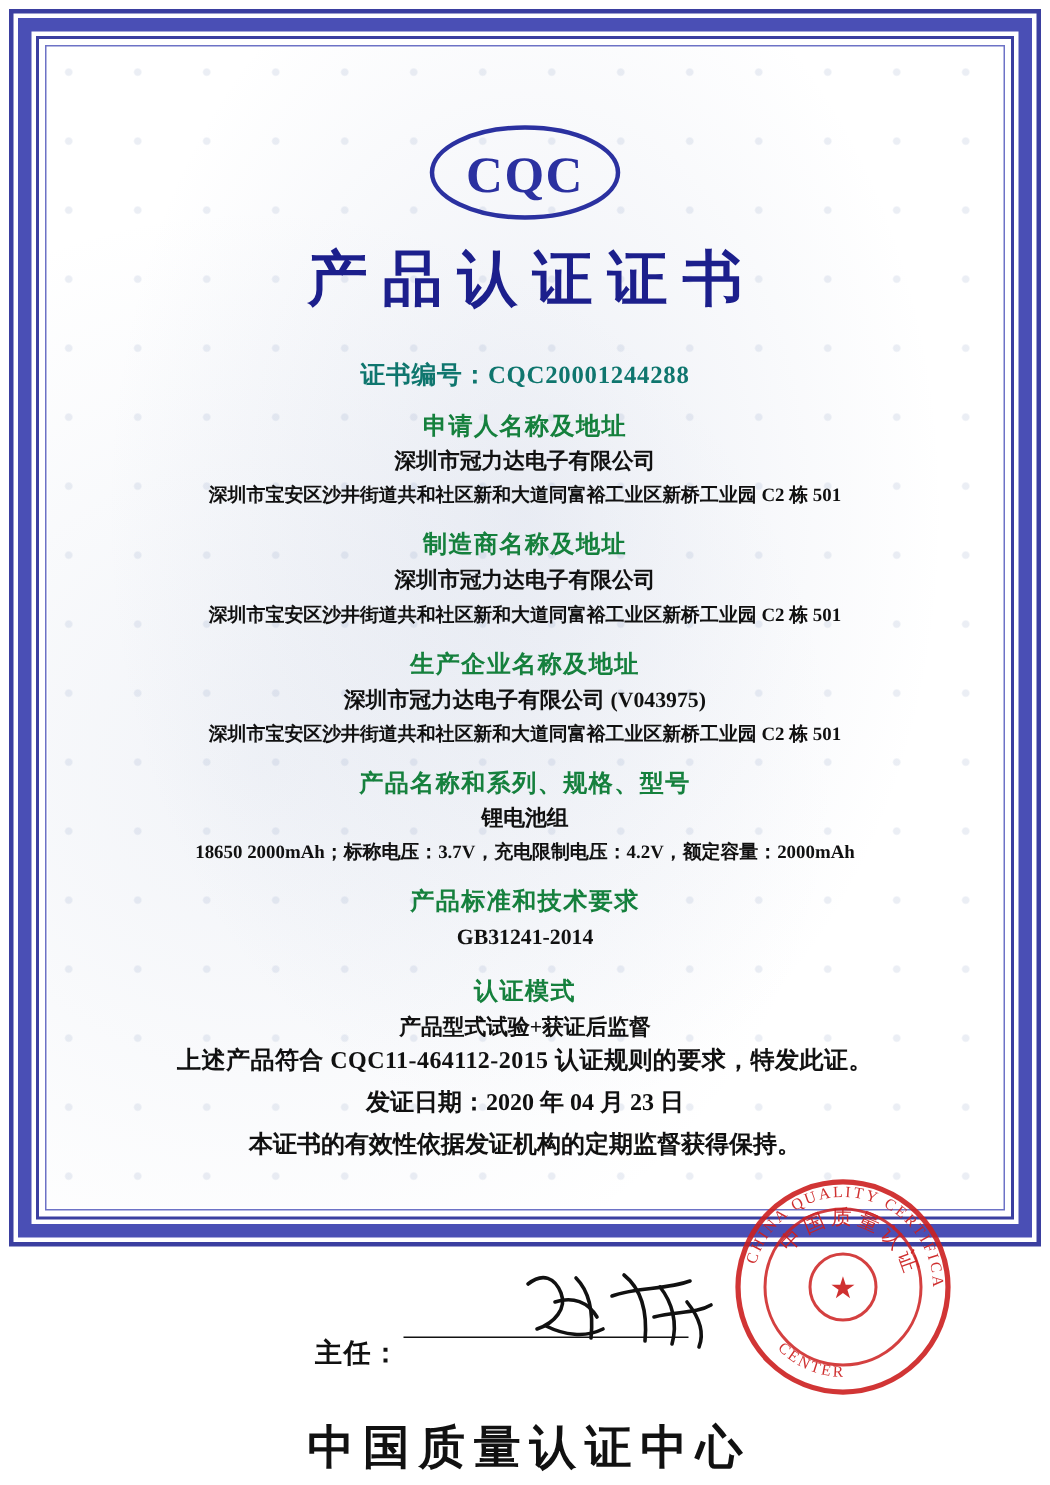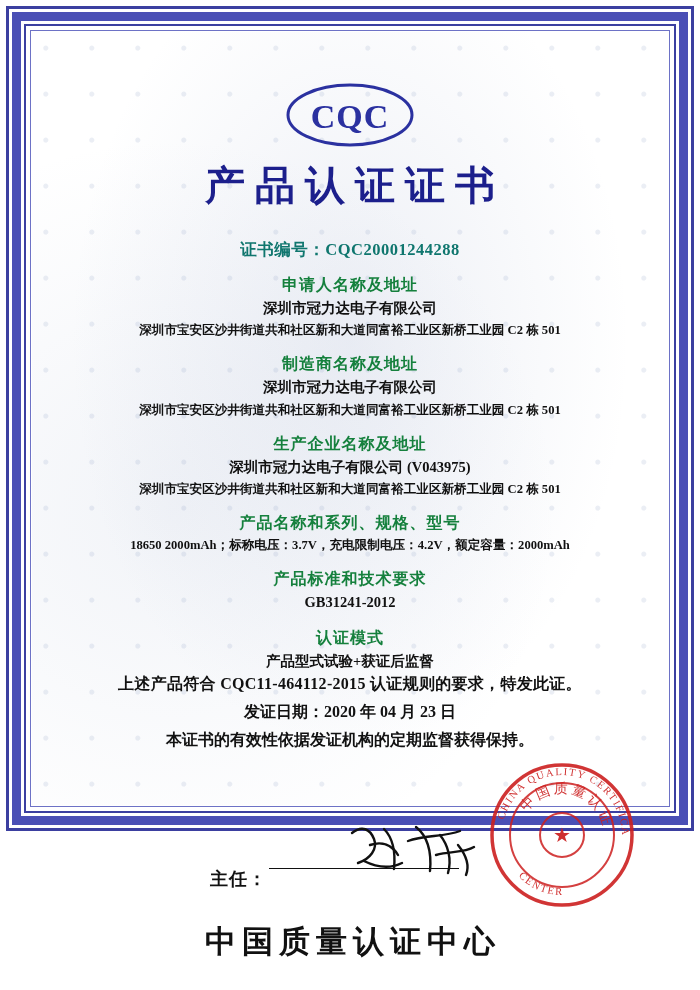--- a/index.html
+++ b/index.html
@@ -221,26 +221,27 @@
     </div>
 
     <div class="section">
       <div class="section-label">生产企业名称及地址</div>
       <div class="section-value">深圳市冠力达电子有限公司 (V043975)</div>
       <div class="section-value small">深圳市宝安区沙井街道共和社区新和大道同富裕工业区新桥工业园 C2 栋 501</div>
     </div>
 
     <div class="section">
       <div class="section-label">产品名称和系列、规格、型号</div>
+      <div class="section-value">锂电池组</div>
       <div class="section-value small">18650 2000mAh；标称电压：3.7V，充电限制电压：4.2V，额定容量：2000mAh</div>
     </div>
 
     <div class="section">
       <div class="section-label">产品标准和技术要求</div>
-      <div class="section-value">GB31241-2012</div>
+      <div class="section-value">GB31241-2014</div>
     </div>
 
     <div class="section">
       <div class="section-label">认证模式</div>
       <div class="section-value">产品型式试验+获证后监督</div>
     </div>
 
     <div class="statement">上述产品符合 CQC11-464112-2015 认证规则的要求，特发此证。</div>
     <div class="issue-date">发证日期：2020 年 04 月 23 日</div>
     <div class="validity">本证书的有效性依据发证机构的定期监督获得保持。</div>

